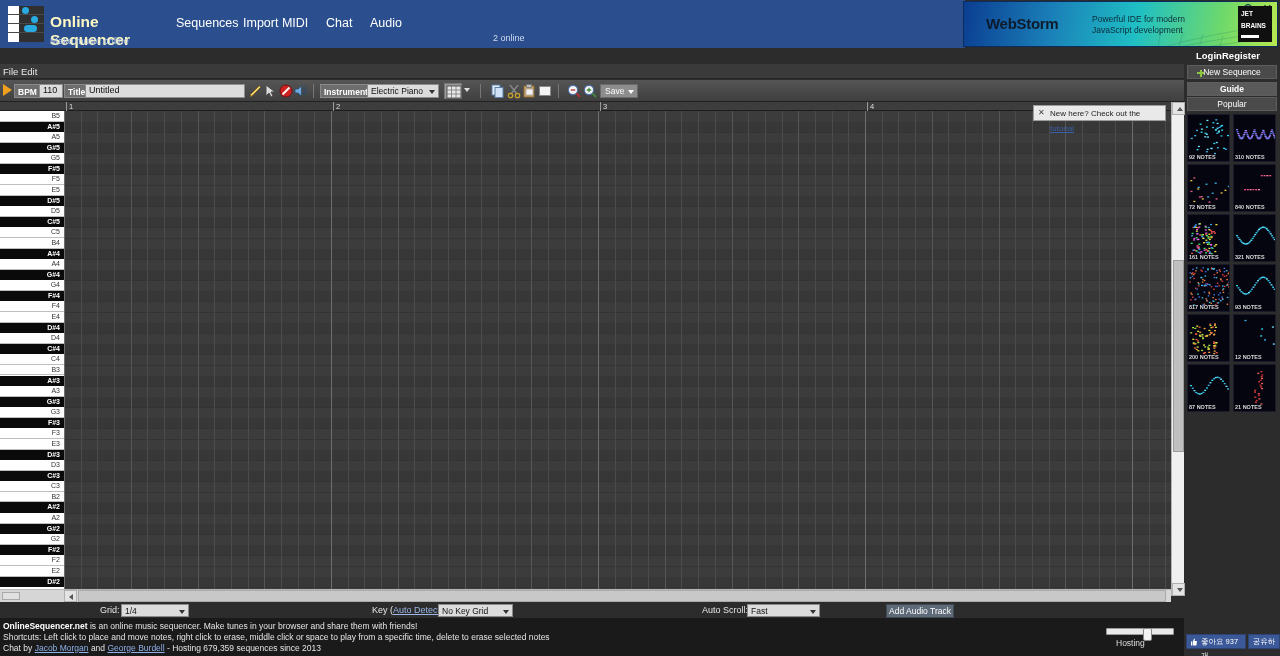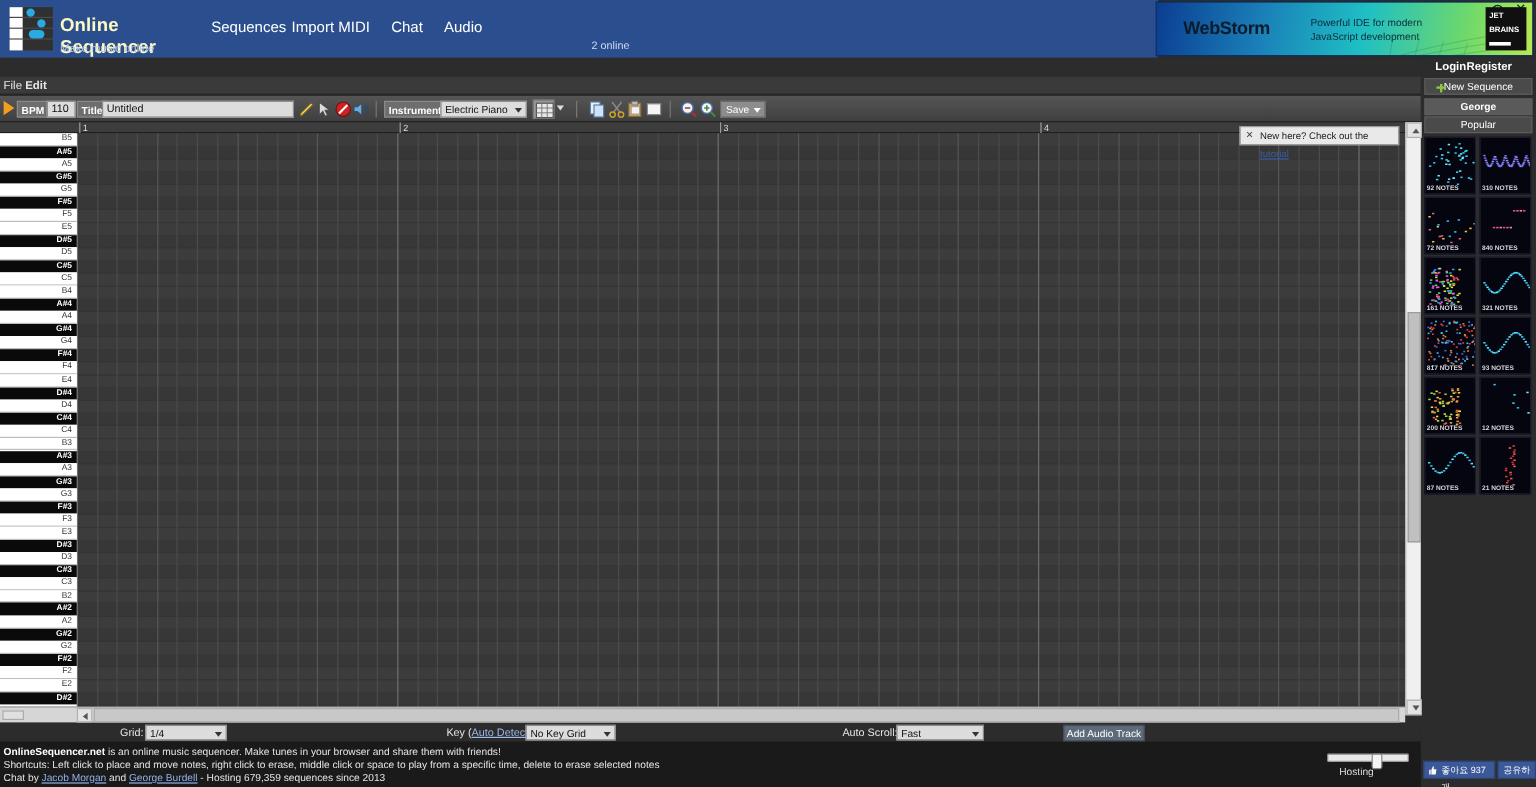--- a/index.html
+++ b/index.html
@@ -212,21 +212,21 @@
   </div>
 </div>
 
 <div id="login-strip">
   <a class="login-link" style="left:12px;">Login</a>
   <a class="login-link" style="left:38px;">Register</a>
 </div>
 
 <div id="menubar">
   <div class="menu-item" style="left:3px;">File</div>
-  <div class="menu-item" style="left:21px;font-weight:bold;">Edit</div>
+  <div class="menu-item" style="left:21px;">Edit</div>
 </div>
 
 <div id="toolbar">
   <div id="play-btn"></div>
 
   <div class="lbl-chip" style="left:14px;">BPM</div>
   <div class="tb-input" style="left:39px; width:24px;">110</div>
 
   <div class="lbl-chip" style="left:64px;">Title</div>
   <div class="tb-input" style="left:85px; width:160px;" placeholder="Untitled">Untitled</div>
@@ -551,21 +551,21 @@
 </div>
 
 <div id="sidebar">
   <div id="new-seq-btn">
     <span id="new-seq-plus">
       <i style="left:0;top:2.5px;width:7px;height:2px;"></i>
       <i style="left:2.5px;top:0;width:2px;height:7px;"></i>
     </span>
     <span>New Sequence</span>
   </div>
-  <div class="side-tab active" style="top:19px;">George</div>
+  <div class="side-tab active" style="top:19px;">Guide</div>
   <div class="side-tab" style="top:34px;text-align:center;">Popular</div>
   <div id="thumb-grid">
       <div class="thumb" style="left: 3px; top: 51px;">
         <svg viewBox="0 0 43 48" width="43" height="48">
           <rect x="26.9" y="14.4" width="2" height="1.3" fill="#2fd8f0"></rect>
           <rect x="26.0" y="37.9" width="2" height="1.3" fill="#38b6e8"></rect>
           <rect x="27.8" y="26.9" width="2" height="1.3" fill="#6fe6ff"></rect>
           <rect x="8.6" y="34.0" width="2" height="1.3" fill="#2fd8f0"></rect>
           <rect x="28.9" y="32.1" width="2" height="1.3" fill="#38b6e8"></rect>
           <rect x="30.1" y="15.5" width="2" height="1.3" fill="#6fe6ff"></rect>

